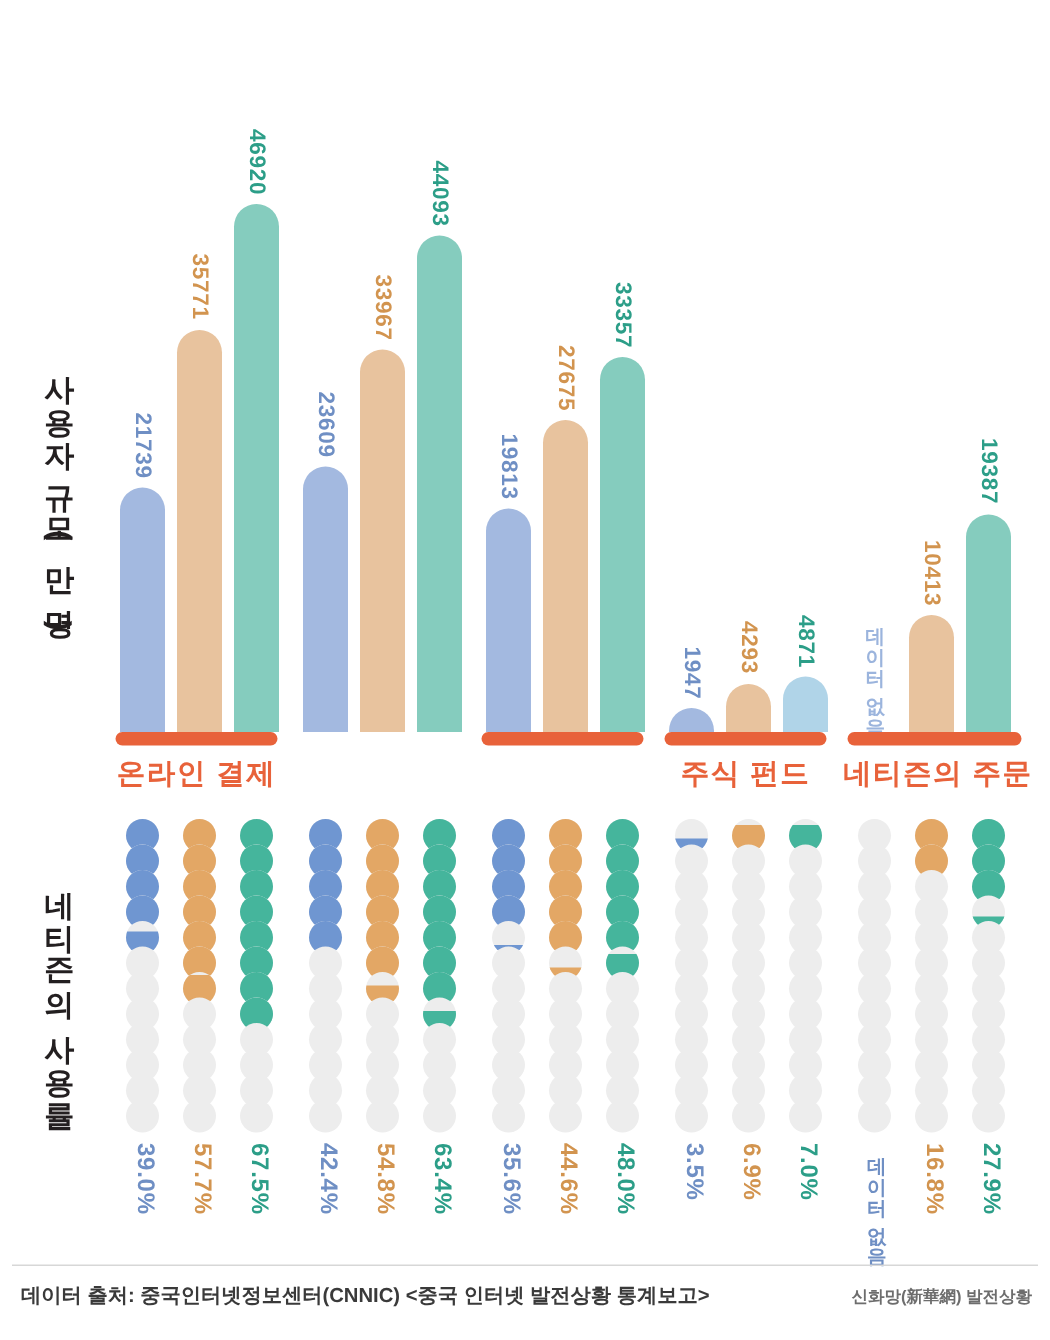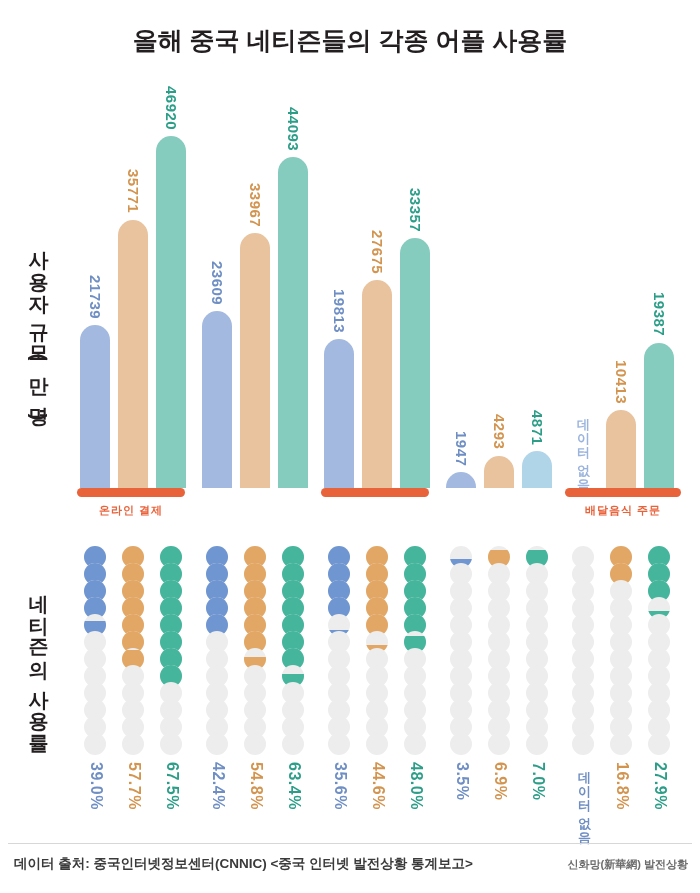--- a/index.html
+++ b/index.html
@@ -61,21 +61,21 @@
     color:#9bb4dd;letter-spacing:1px;
   }
 
   
   #cats{position:absolute;left:72px;top:488px;width:620px;height:44px;}
   .cat{position:absolute;top:0;text-align:center;}
   .cat-rule{
     height:9px;border-radius:5px;background:#e8623a;margin:0 auto;
   }
   .cat-label{
-    margin-top:6px;font-size:11px;font-weight:bold;color:#e8623a;
+    margin-top:6px;font-size:19px;font-weight:bold;color:#e8623a;
     letter-spacing:1px;white-space:nowrap;
   }
 
   
   #dots{position:absolute;left:72px;top:546px;width:620px;height:210px;}
   .dot-group{position:absolute;top:0;}
   .dot-col{position:absolute;top:0;width:22px;}
   .dot{
     position:absolute;left:0;width:22px;height:22px;border-radius:50%;
     background:#ededed;overflow:hidden;
@@ -106,21 +106,20 @@
   .footer-by{
     position:absolute;right:12px;font-size:11px;font-weight:bold;color:#6d6d6d;
     white-space:nowrap;
   }
 </style>
 </head>
 <body>
 
 <div id="root">
 
-  <div class="title">올해 중국 네티즌들의 각종 어플 사용률</div>
 
 
   <div class="vtitle" id="axis-users">사용자 규모(만 명)</div>
   <div class="vtitle" id="axis-rate">네티즌의 사용률</div>
 
   <div id="bars">
       <div class="bar-group" style="left: 8px; width: 106px;">
         <div class="bar-col" style="left: 0px; height: 380px;">
           <div class="bar" style="height: 163.089px; background: rgb(163, 185, 224);"></div>
           <div class="bar-val" style="bottom: 169.089px; color: rgb(111, 143, 196);">21739</div>
@@ -191,23 +190,27 @@
       </div>
     </div>
   <div id="cats">
       <div class="cat" style="left: 2px; width: 114px;">
         <div class="cat-rule" style="width: 108px; background: rgb(232, 98, 58);"></div>
         <div class="cat-label">온라인 결제</div>
       </div>
       <div class="cat" style="left: 246px; width: 114px;">
         <div class="cat-rule" style="width: 108px; background: rgb(232, 98, 58);"></div>
       </div>
+      <div class="cat" style="left: 368px; width: 114px;">
+        <div class="cat-rule" style="width: 108px; background: rgb(232, 98, 58);"></div>
+        <div class="cat-label">주식 펀드</div>
+      </div>
       <div class="cat" style="left: 490px; width: 122px;">
         <div class="cat-rule" style="width: 116px; background: rgb(232, 98, 58);"></div>
-        <div class="cat-label">배달음식 주문</div>
+        <div class="cat-label">네티즌의 주문</div>
       </div>
     </div>
   <div id="dots">
       <div class="dot-group" style="left: 8px; width: 106px;">
         <div class="dot-col" style="left: 4px;">
           <div class="dot" style="top: 0px;">
             <div class="dot-fill" style="height: 22px; background: rgb(111, 150, 209);"></div>
           </div>
           <div class="dot" style="top: 17px;">
             <div class="dot-fill" style="height: 22px; background: rgb(111, 150, 209);"></div>

